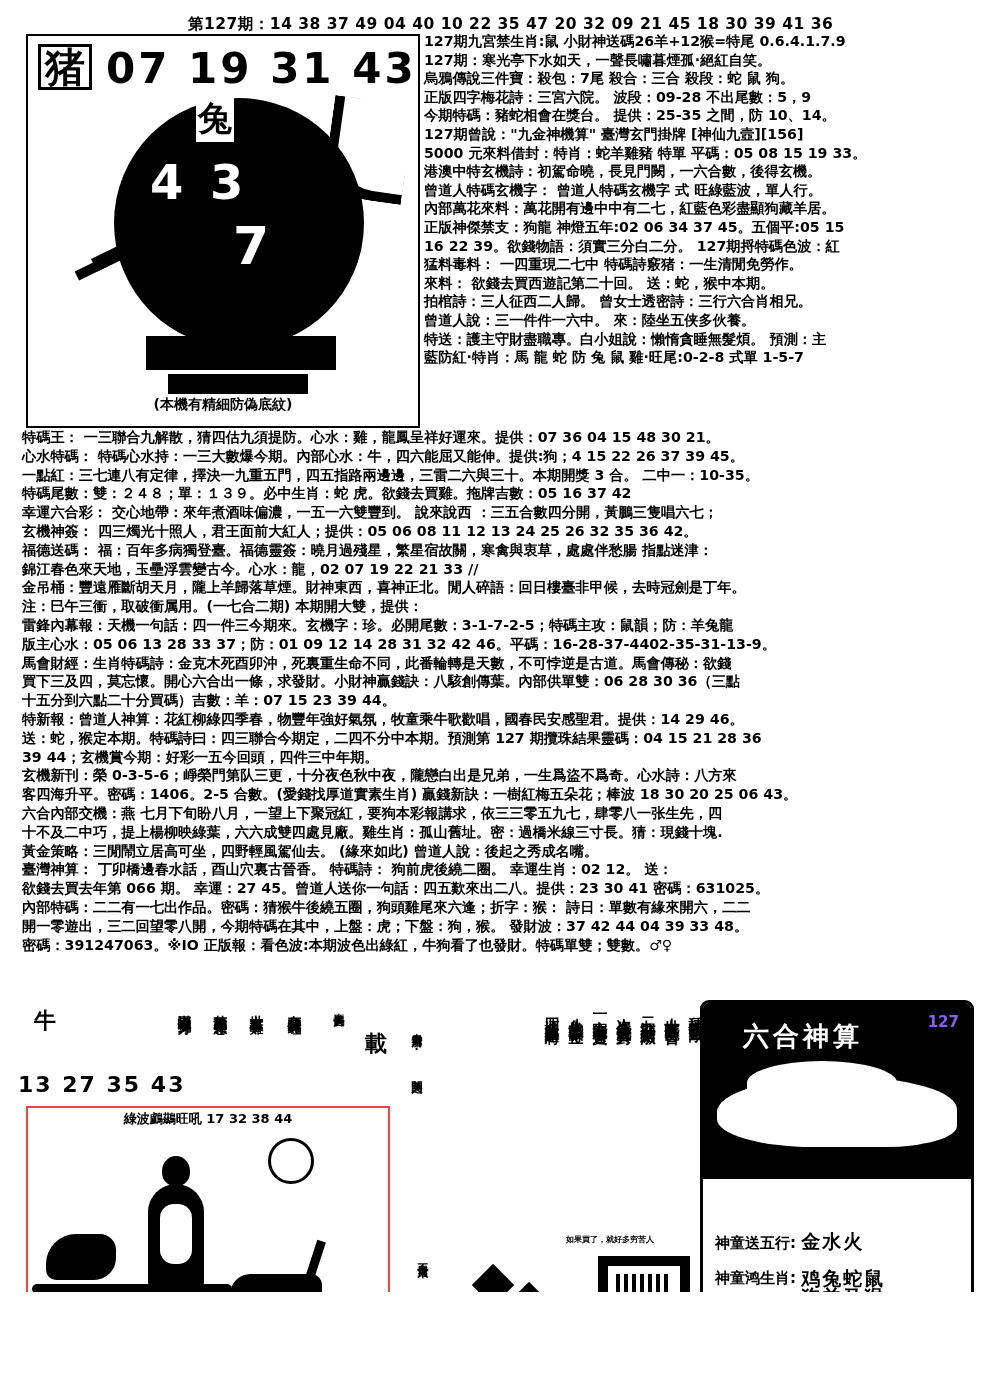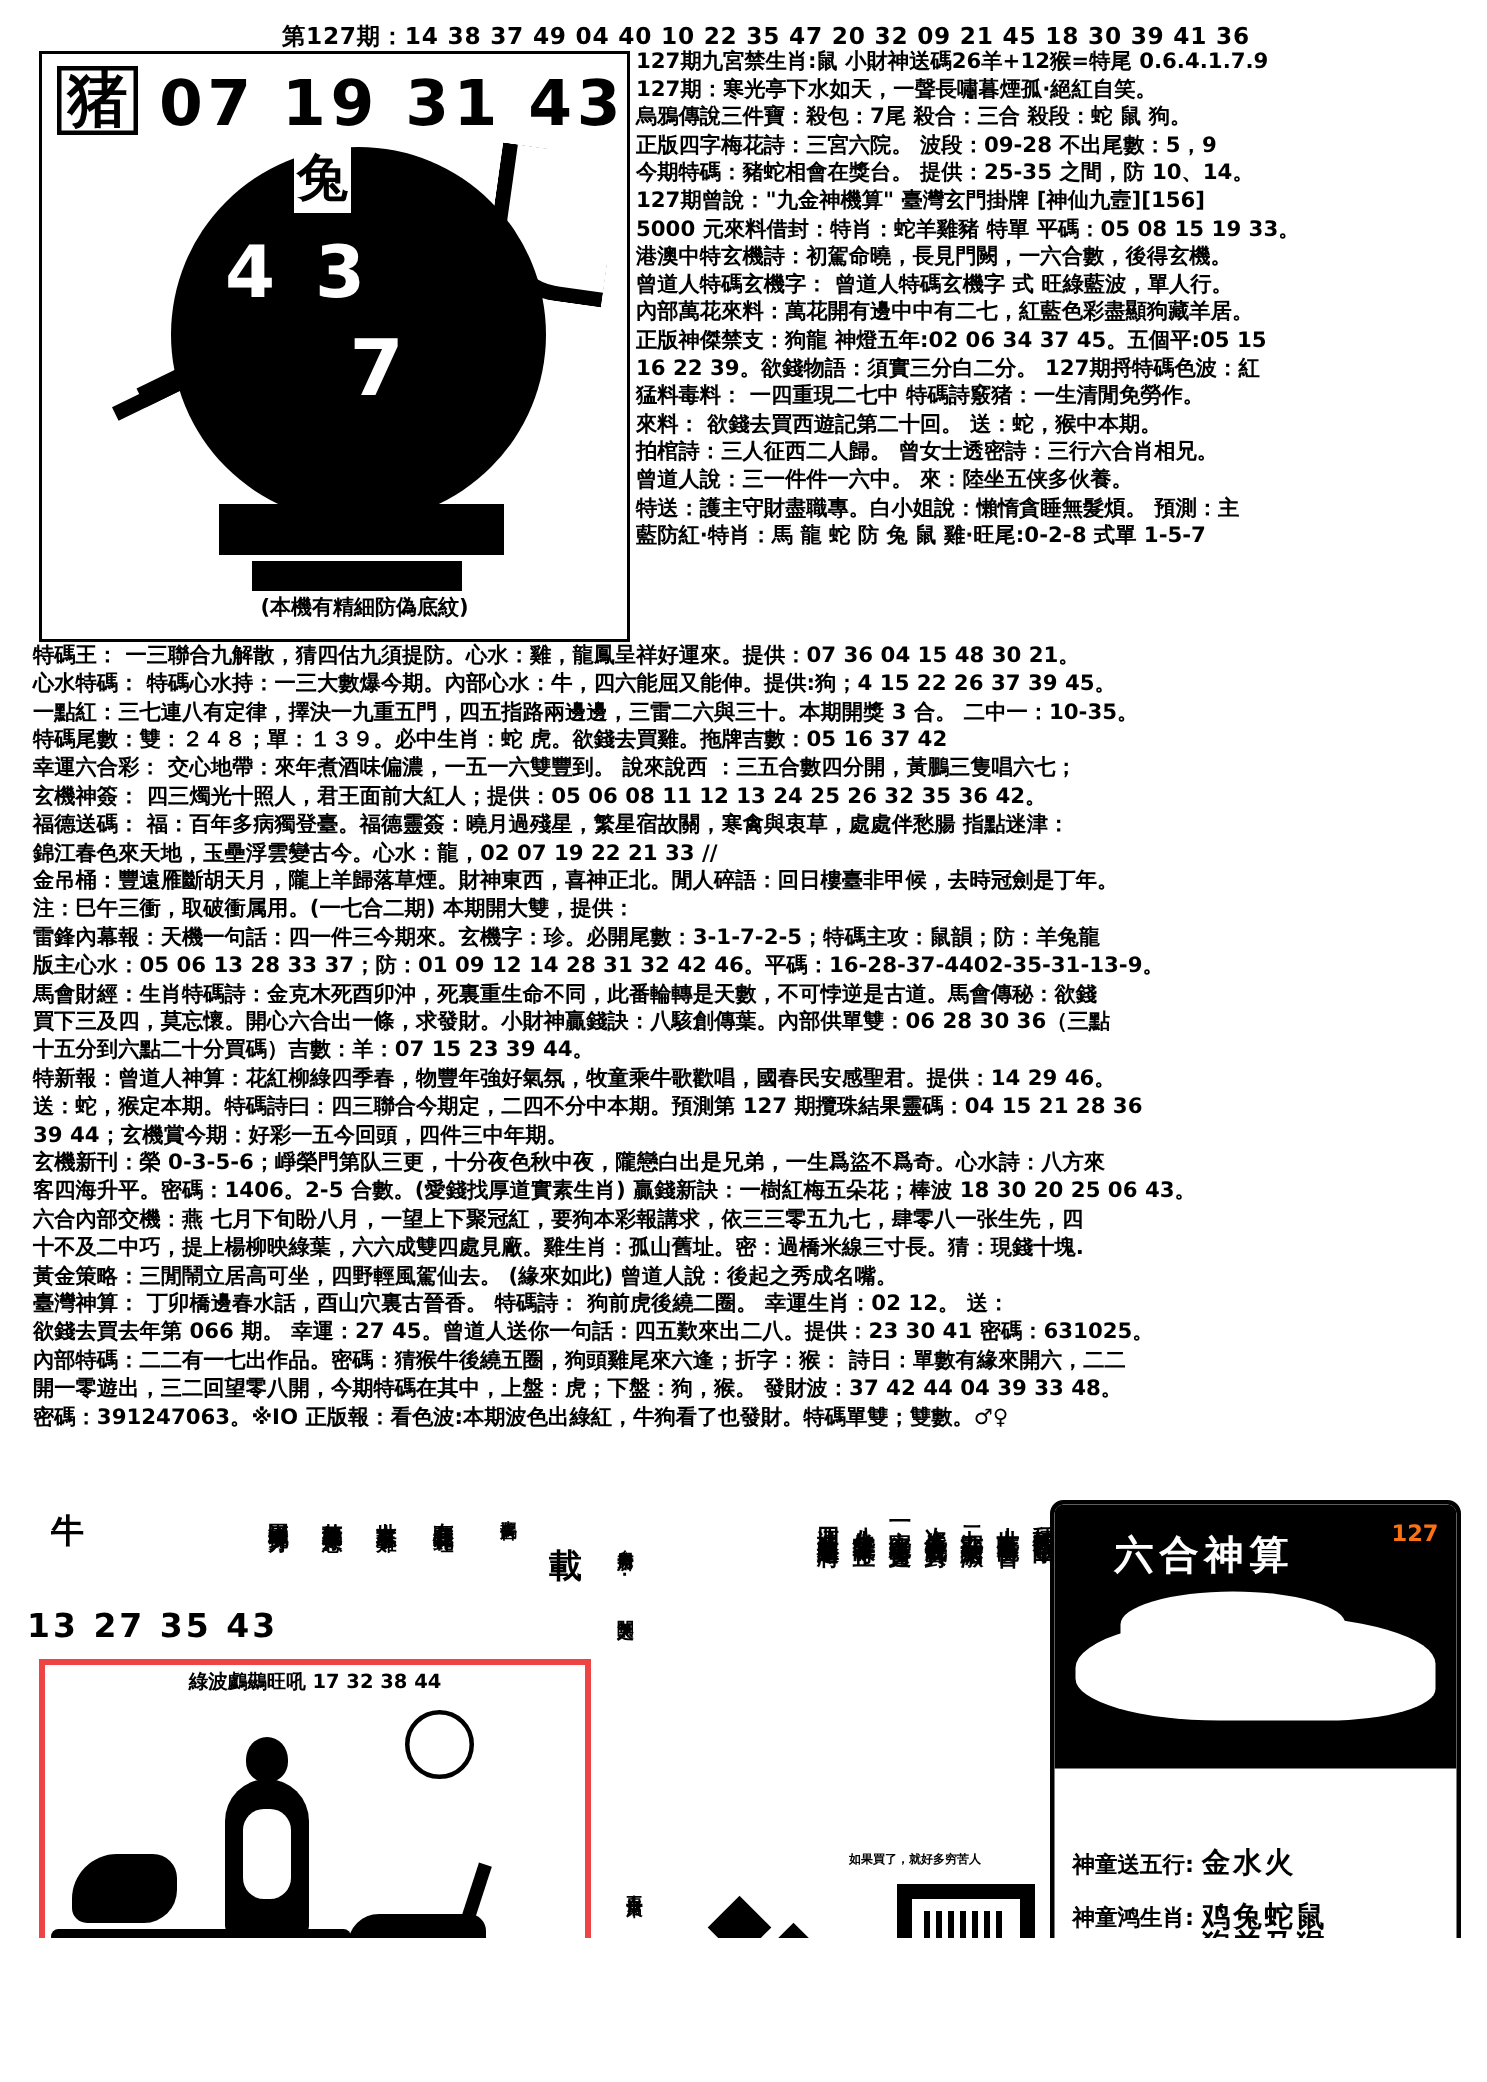--- a/index.html
+++ b/index.html
@@ -16,39 +16,39 @@
   .poster .disc{position:absolute;left:86px;top:62px;width:250px;height:250px;border-radius:50%;background:#000;}
   .poster .rabbit{position:absolute;left:168px;top:60px;font-size:34px;font-weight:bold;color:#000;background:#fff;padding:0 2px;}
   .poster .n4{position:absolute;left:122px;top:118px;font-size:48px;font-weight:bold;color:#fff;}
   .poster .n3{position:absolute;left:182px;top:118px;font-size:48px;font-weight:bold;color:#fff;}
   .poster .n7{position:absolute;left:205px;top:180px;font-size:52px;font-weight:bold;color:#fff;}
   .poster .brush{position:absolute;left:60px;top:196px;width:120px;height:14px;background:#000;transform:rotate(-26deg);}
   .poster .brush2{position:absolute;left:44px;top:214px;width:96px;height:10px;background:#000;transform:rotate(-26deg);}
   .poster .swoosh{position:absolute;left:300px;top:64px;width:70px;height:90px;border-left:10px solid #000;border-bottom:10px solid #000;border-radius:0 0 0 50px;transform:rotate(8deg);}
   .poster .blackbar{position:absolute;left:118px;top:300px;width:190px;height:34px;background:#000;}
   .poster .blackbar2{position:absolute;left:140px;top:338px;width:140px;height:20px;background:#000;}
-  .poster .caption{position:absolute;left:0;top:360px;width:390px;text-align:center;font-size:14px;font-weight:bold;margin-left:20px;}
+  .poster .caption{position:absolute;left:0;top:360px;width:390px;text-align:center;font-size:14px;font-weight:bold;}
 
   
   .rightcol{position:absolute;left:424px;top:32px;width:560px;}
   .rline{font-size:14.2px;line-height:18.6px;white-space:nowrap;font-weight:bold;}
 
   
   .body{position:absolute;left:22px;top:428px;width:960px;}
   .bline{font-size:14.2px;line-height:18.8px;font-weight:bold;white-space:nowrap;}
 
   
   .lower{position:absolute;left:0;top:998px;width:991px;height:390px;}
 
   .zodiac-ico{position:absolute;left:34px;top:8px;font-size:22px;font-weight:bold;}
   .leftnums{position:absolute;left:18px;top:74px;font-size:22px;font-weight:bold;letter-spacing:2px;}
 
   .vtext{position:absolute;writing-mode:vertical-rl;text-orientation:upright;font-size:13.5px;font-weight:bold;line-height:17px;letter-spacing:1px;}
 
-  .picframe{position:absolute;left:26px;top:108px;width:360px;height:272px;border:4px solid #ef4444;background:#fff;overflow:hidden;}
+  .picframe{position:absolute;left:26px;top:108px;width:360px;height:272px;border:2px solid #ef4444;background:#fff;overflow:hidden;}
   .picframe .hdr{position:absolute;left:0;top:2px;width:360px;text-align:center;font-size:13px;font-weight:bold;}
   .picframe .sun{position:absolute;left:240px;top:30px;width:40px;height:40px;border-radius:50%;border:3px solid #000;}
   .picframe .lady{position:absolute;left:112px;top:48px;width:76px;height:130px;}
   .picframe .lady .head{position:absolute;left:22px;top:0;width:28px;height:30px;border-radius:50% 50% 45% 45%;background:#000;}
   .picframe .lady .body{position:absolute;left:8px;top:28px;width:56px;height:104px;background:#000;border-radius:28px 28px 6px 6px;}
   .picframe .lady .body::after{content:"";position:absolute;left:12px;top:20px;width:32px;height:60px;background:#fff;border-radius:14px;}
   .picframe .crane{position:absolute;left:196px;top:132px;width:120px;height:80px;}
   .picframe .crane .neck{position:absolute;left:86px;top:0;width:9px;height:46px;background:#000;transform:rotate(18deg);}
   .picframe .crane .bd{position:absolute;left:6px;top:34px;width:92px;height:34px;background:#000;border-radius:40px 22px 30px 26px;}
   .picframe .crane .leg{position:absolute;left:40px;top:66px;width:5px;height:24px;background:#000;}
@@ -65,21 +65,21 @@
   .colgrid .c{position:absolute;top:0;width:22px;writing-mode:vertical-rl;text-orientation:upright;font-size:15px;font-weight:bold;line-height:21px;letter-spacing:2px;}
   .barcodebox{position:absolute;left:598px;top:258px;width:92px;height:92px;background:#000;}
   .barcodebox .inner{position:absolute;left:10px;top:10px;width:72px;height:72px;background:#fff;}
   .barcodebox .inner::before{content:"";position:absolute;left:8px;top:8px;width:56px;height:56px;background:repeating-linear-gradient(90deg,#000 0 4px,#fff 4px 8px);}
   .bctext{position:absolute;left:566px;top:236px;font-size:8px;font-weight:bold;white-space:nowrap;}
 
   
   .brbox{position:absolute;left:700px;top:2px;width:268px;height:380px;border:3px solid #000;border-radius:9px;background:#fff;overflow:hidden;}
   .brbox .toprow{position:absolute;left:0;top:0;width:268px;height:176px;background:#000;}
   .brbox .toprow .ttl{position:absolute;left:40px;top:16px;color:#fff;font-size:26px;font-weight:bold;letter-spacing:4px;}
-  .brbox .toprow .idx{position:absolute;right:12px;top:10px;color:#f97316;font-size:15px;font-weight:bold;}
+  .brbox .toprow .idx{position:absolute;right:12px;top:10px;color:#8b5cf6;font-size:15px;font-weight:bold;}
   .brbox .toprow .mount{position:absolute;left:14px;top:74px;width:240px;height:70px;background:#fff;border-radius:50% 46% 30% 40%;}
   .brbox .toprow .mount2{position:absolute;left:44px;top:58px;width:150px;height:44px;background:#fff;border-radius:50% 50% 20% 20%;}
   .brbox .row{position:absolute;left:0;font-size:15px;font-weight:bold;white-space:nowrap;}
   .brbox .lbl{display:inline-block;}
   .brbox .val{display:inline-block;font-size:19px;letter-spacing:2px;}
   .brbox .numbox{display:inline-block;background:#000;color:#fff;font-size:22px;font-weight:bold;padding:2px 8px;margin-right:8px;letter-spacing:2px;}
 
   .pagenum{position:absolute;left:340px;top:1360px;font-size:16px;font-weight:bold;}
 </style>
 </head>

